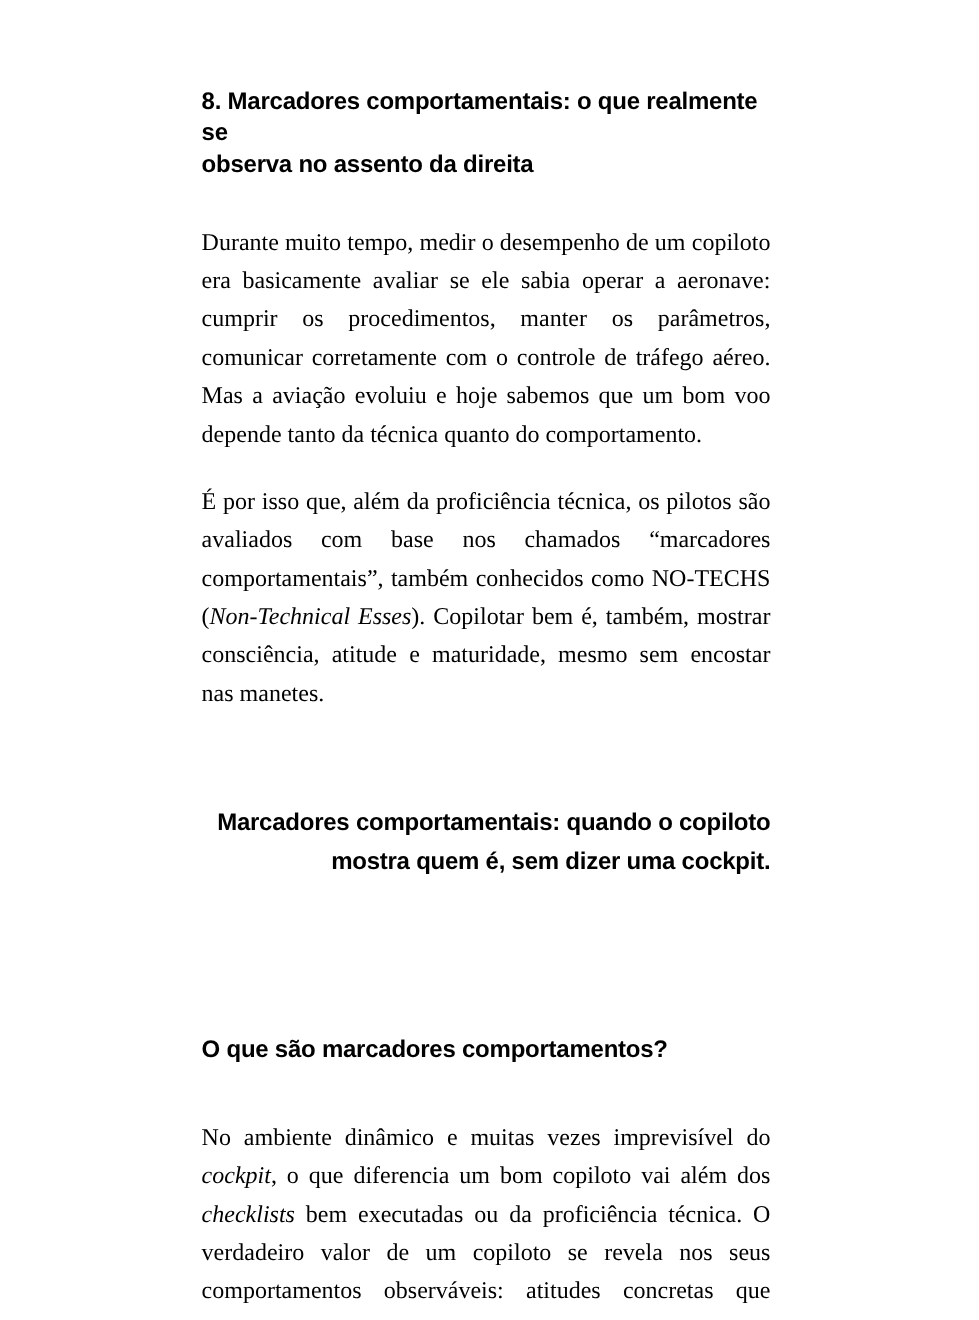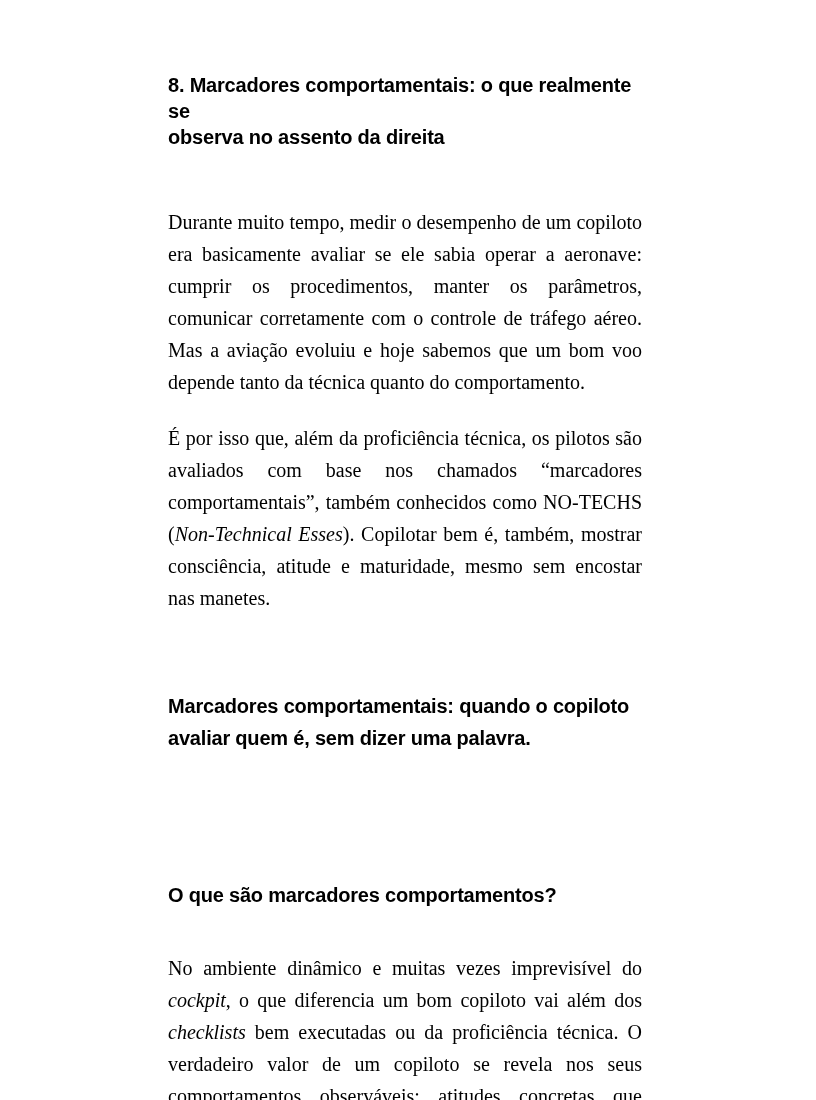--- a/index.html
+++ b/index.html
@@ -27,31 +27,31 @@
   }
   h1.chapter-heading .hline { display: block; }
 
   p.body {
     margin: 24px 0 0 0;
     font-family: "Liberation Serif", serif;
     font-size: 20px;
     line-height: 32px;
     text-align: justify;
   }
-  p.body.first { margin-top: 56px; }
+  p.body.first { margin-top: 36px; }
   .italic { font-style: italic; }
 
   .pull-quote {
     margin: 76px 0 0 0;
     font-family: "Liberation Sans", sans-serif;
     font-weight: bold;
     font-size: 20px;
     line-height: 32px;
     letter-spacing: -0.2px;
-    text-align: left;
+    text-align: right;
   }
 
   h2.section-heading {
     margin: 128px 0 0 0;
     font-family: "Liberation Sans", sans-serif;
     font-weight: bold;
     font-size: 20px;
     line-height: 26px;
     letter-spacing: -0.2px;
   }
@@ -67,20 +67,20 @@
     <span class="hline">8. Marcadores comportamentais: o que realmente se</span>
     <span class="hline">observa no assento da direita</span>
   </h1>
 
   <p class="body first"><span>Durante muito tempo, medir o desempenho de um copiloto era basicamente avaliar se ele sabia operar a aeronave: cumprir os procedimentos, manter os parâmetros, comunicar corretamente com o controle de tráfego aéreo. Mas a aviação evoluiu e hoje sabemos que um bom voo depende tanto da técnica quanto do comportamento.</span></p>
 
   <p class="body"><span>É por isso que, além da proficiência técnica, os pilotos são avaliados com base nos chamados “marcadores comportamentais”, também conhecidos como NO-TECHS (</span><span class="italic">Non-Technical Esses</span><span>). Copilotar bem é, também, mostrar consciência, atitude e maturidade, mesmo sem encostar nas manetes.</span></p>
 
   <div class="pull-quote">
     <div>Marcadores comportamentais: quando o copiloto</div>
-    <div>avaliar quem é, sem dizer uma palavra.</div>
+    <div>mostra quem é, sem dizer uma cockpit.</div>
   </div>
 
   <h2 class="section-heading">O que são marcadores comportamentos?</h2>
 
   <p class="body section-body"><span>No ambiente dinâmico e muitas vezes imprevisível do </span><span class="italic">cockpit</span><span>, o que diferencia um bom copiloto vai além dos </span><span class="italic">checklists</span><span> bem executadas ou da proficiência técnica. O verdadeiro valor de um copiloto se revela nos seus comportamentos observáveis: atitudes concretas que indicam como ele pensa, colabora, toma decisões e se relaciona com a equipe sob pressão. Esses são os chamados marcadores comportamentais.</span></p>
 
 </div>
 
 </body></html>

